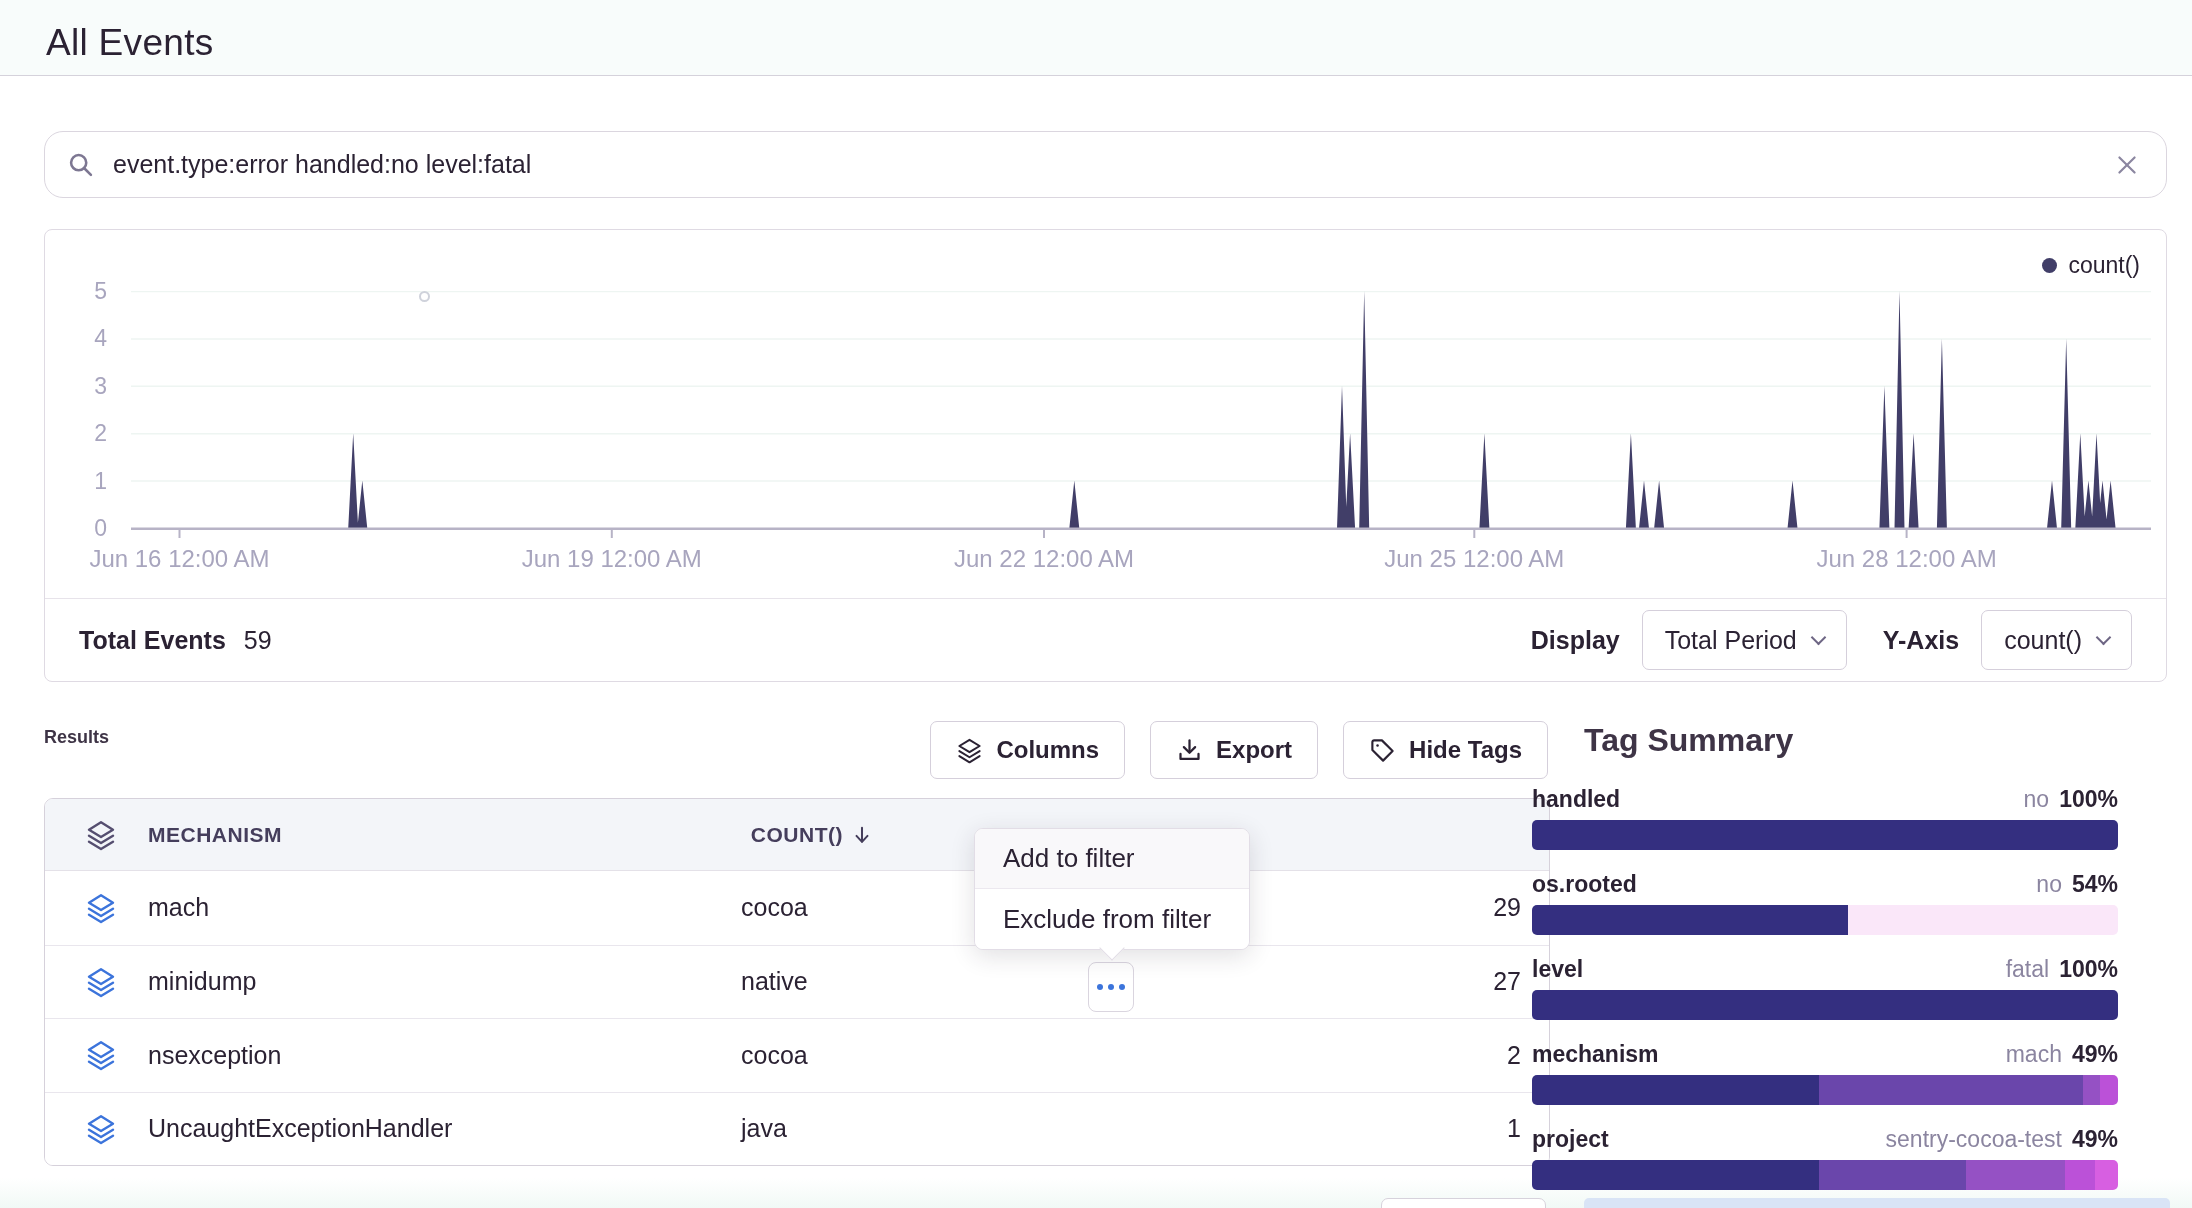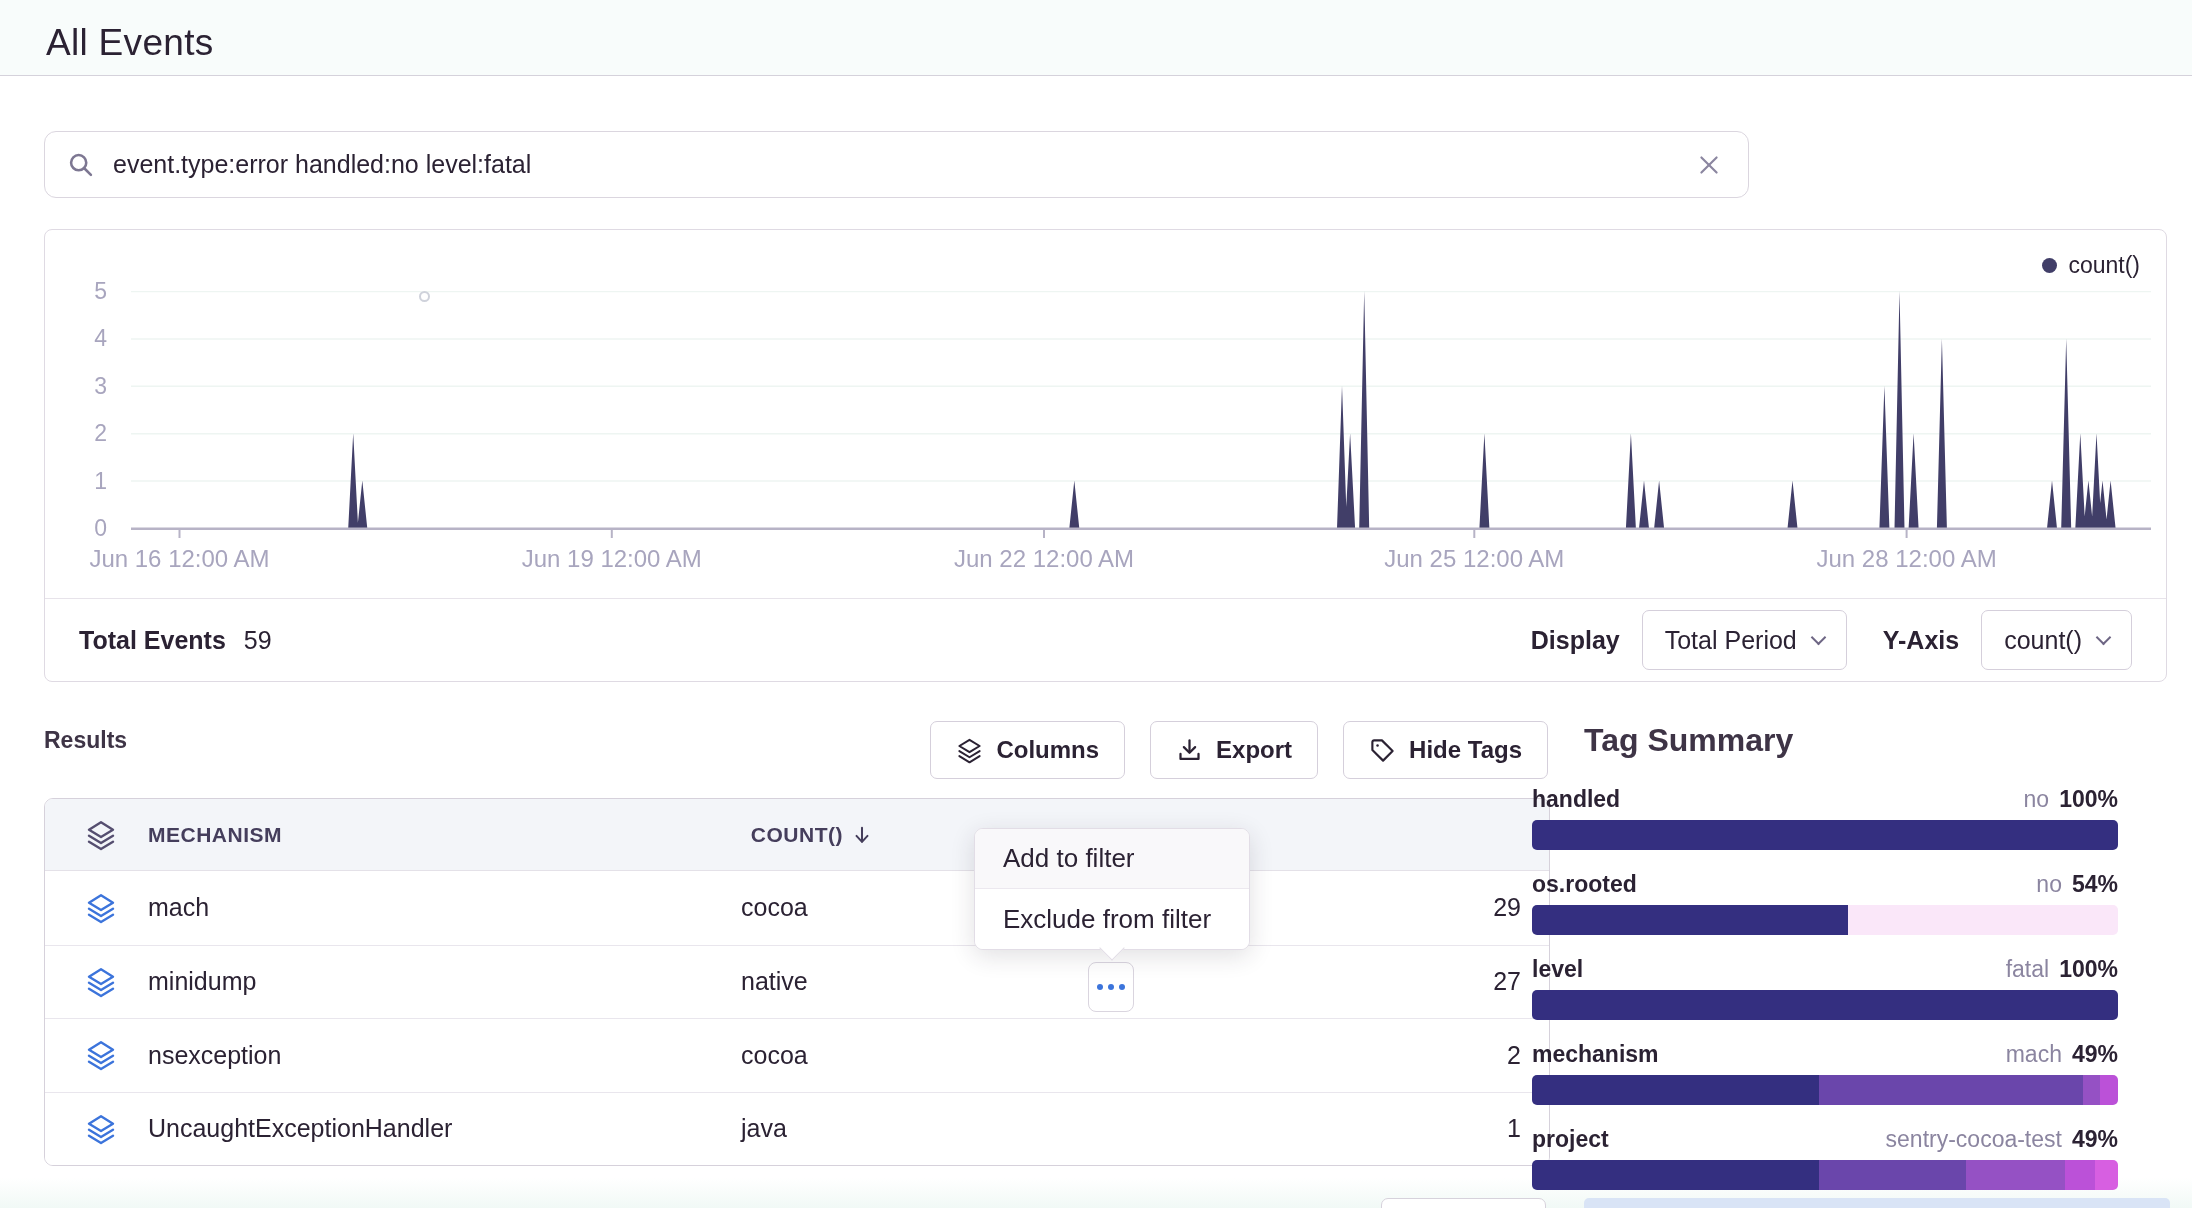--- a/index.html
+++ b/index.html
@@ -5,22 +5,22 @@
   html,body{margin:0;padding:0;background:#fff;}
   *{box-sizing:border-box;}
   .page{position:relative;width:2192px;height:1208px;background:#fff;overflow:hidden;
         font-family:"Liberation Sans","DejaVu Sans",sans-serif;color:#2B2233;}
 
   
   .topbar{position:absolute;left:0;top:0;width:2192px;height:76px;background:#F8FCFB;border-bottom:1px solid #D5D2DB;}
   .page-title{position:absolute;left:46px;top:22px;font-size:37px;font-weight:400;color:#2B2233;letter-spacing:.3px;}
 
   
-  .searchbar{position:absolute;left:44px;top:131px;width:1705px;height:67px;background:#fff;
-             border:1px solid #DBD6DF;border-radius:12px;display:flex;align-items:center;padding:0 22px;}
+  .searchbar{position:absolute;left:44px;top:131px;width:2123px;height:67px;background:#fff;
+             border:1px solid #DBD6DF;border-radius:19px;display:flex;align-items:center;padding:0 22px;}
   .searchbar input{flex:1;border:none;outline:none;background:transparent;font-family:inherit;
                    font-size:25px;color:#2B2233;margin-left:16px;}
   .icon{display:inline-flex;align-items:center;justify-content:center;}
   .clear-btn{background:none;border:none;cursor:pointer;padding:4px;display:flex;}
 
   
   .chart-panel{position:absolute;left:44px;top:229px;width:2123px;height:453px;background:#fff;
                border:1px solid #DFDAE3;border-radius:8px;}
   .legend{position:absolute;right:26px;top:22px;display:flex;align-items:center;gap:11px;font-size:23px;color:#2B2233;cursor:pointer;}
   .legend-dot{width:15px;height:15px;border-radius:50%;background:#413E68;}
@@ -32,21 +32,21 @@
   .bold-label{font-weight:bold;font-size:25px;color:#2B2233;}
   .total-value{font-size:25px;margin-left:18px;}
   .footer-right{margin-left:auto;display:flex;align-items:center;gap:22px;}
   .dropdown{display:flex;align-items:center;gap:16px;height:60px;padding:0 22px;background:#fff;
             border:1px solid #D5CFDB;border-radius:7px;font-size:25px;color:#2B2233;cursor:pointer;}
   .chev{display:inline-block;width:11px;height:11px;border-right:2.5px solid #6E6684;border-bottom:2.5px solid #6E6684;
         transform:rotate(45deg);margin-top:-6px;}
   .stray-dot{position:absolute;left:419px;top:291px;width:11px;height:11px;border:2px solid #CFD2DB;border-radius:50%;}
 
   
-  .results-title{position:absolute;left:44px;top:727px;font-size:23px;font-weight:bold;color:#3E3446;}
+  .results-title{position:absolute;left:44px;top:727px;font-size:18px;font-weight:bold;color:#3E3446;}
   .actions{position:absolute;top:721px;right:644px;display:flex;gap:25px;}
   .btn{display:flex;align-items:center;gap:13px;height:58px;padding:0 25px;background:#fff;
        border:1px solid #D5CFDB;border-radius:7px;font-size:24px;font-weight:bold;color:#2B2233;cursor:pointer;
        font-family:inherit;}
 
   
   .table{position:absolute;left:44px;top:798px;width:1506px;background:#fff;border:1px solid #D6D1DB;
          border-radius:9px;overflow:hidden;}
   .thead{height:72px;background:#F3F5F9;border-bottom:1px solid #E4E1E8;display:flex;align-items:center;
          font-size:21px;font-weight:bold;color:#453E5C;letter-spacing:.5px;}

